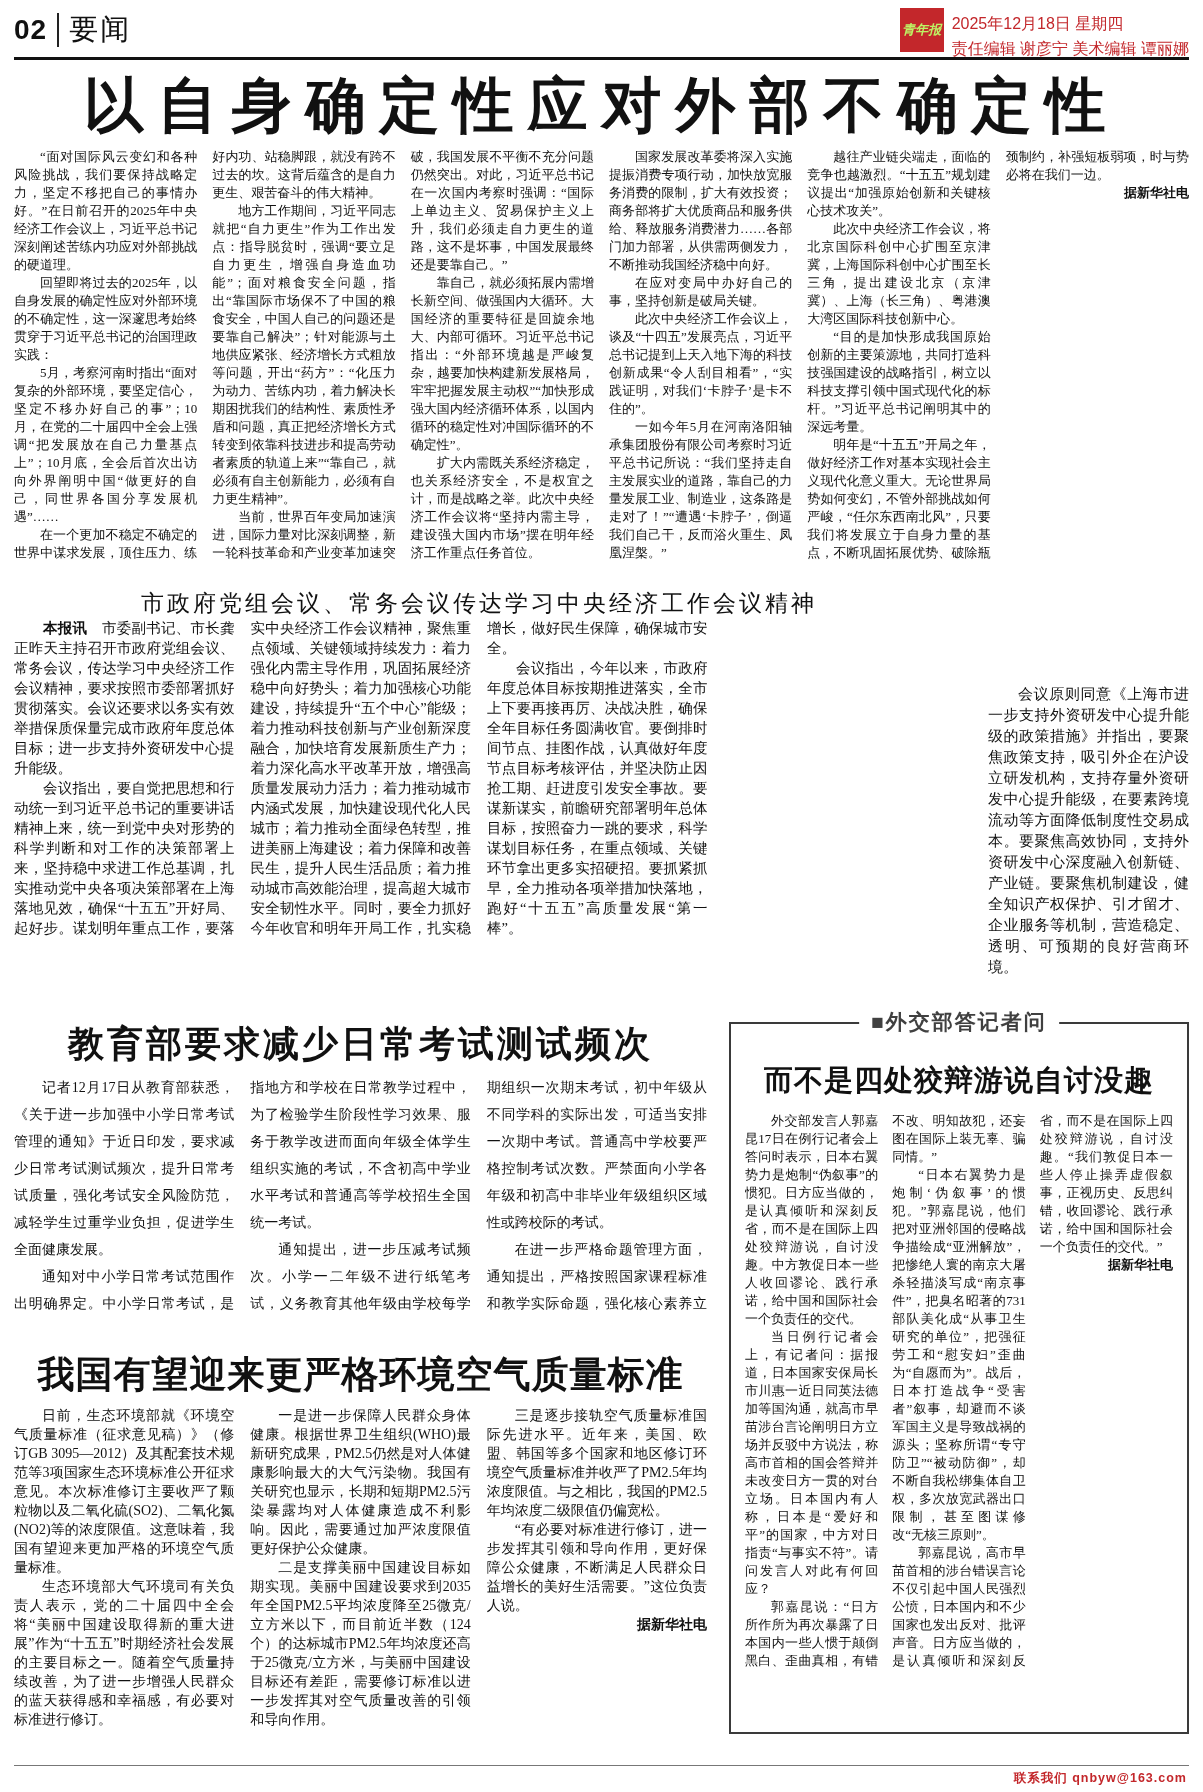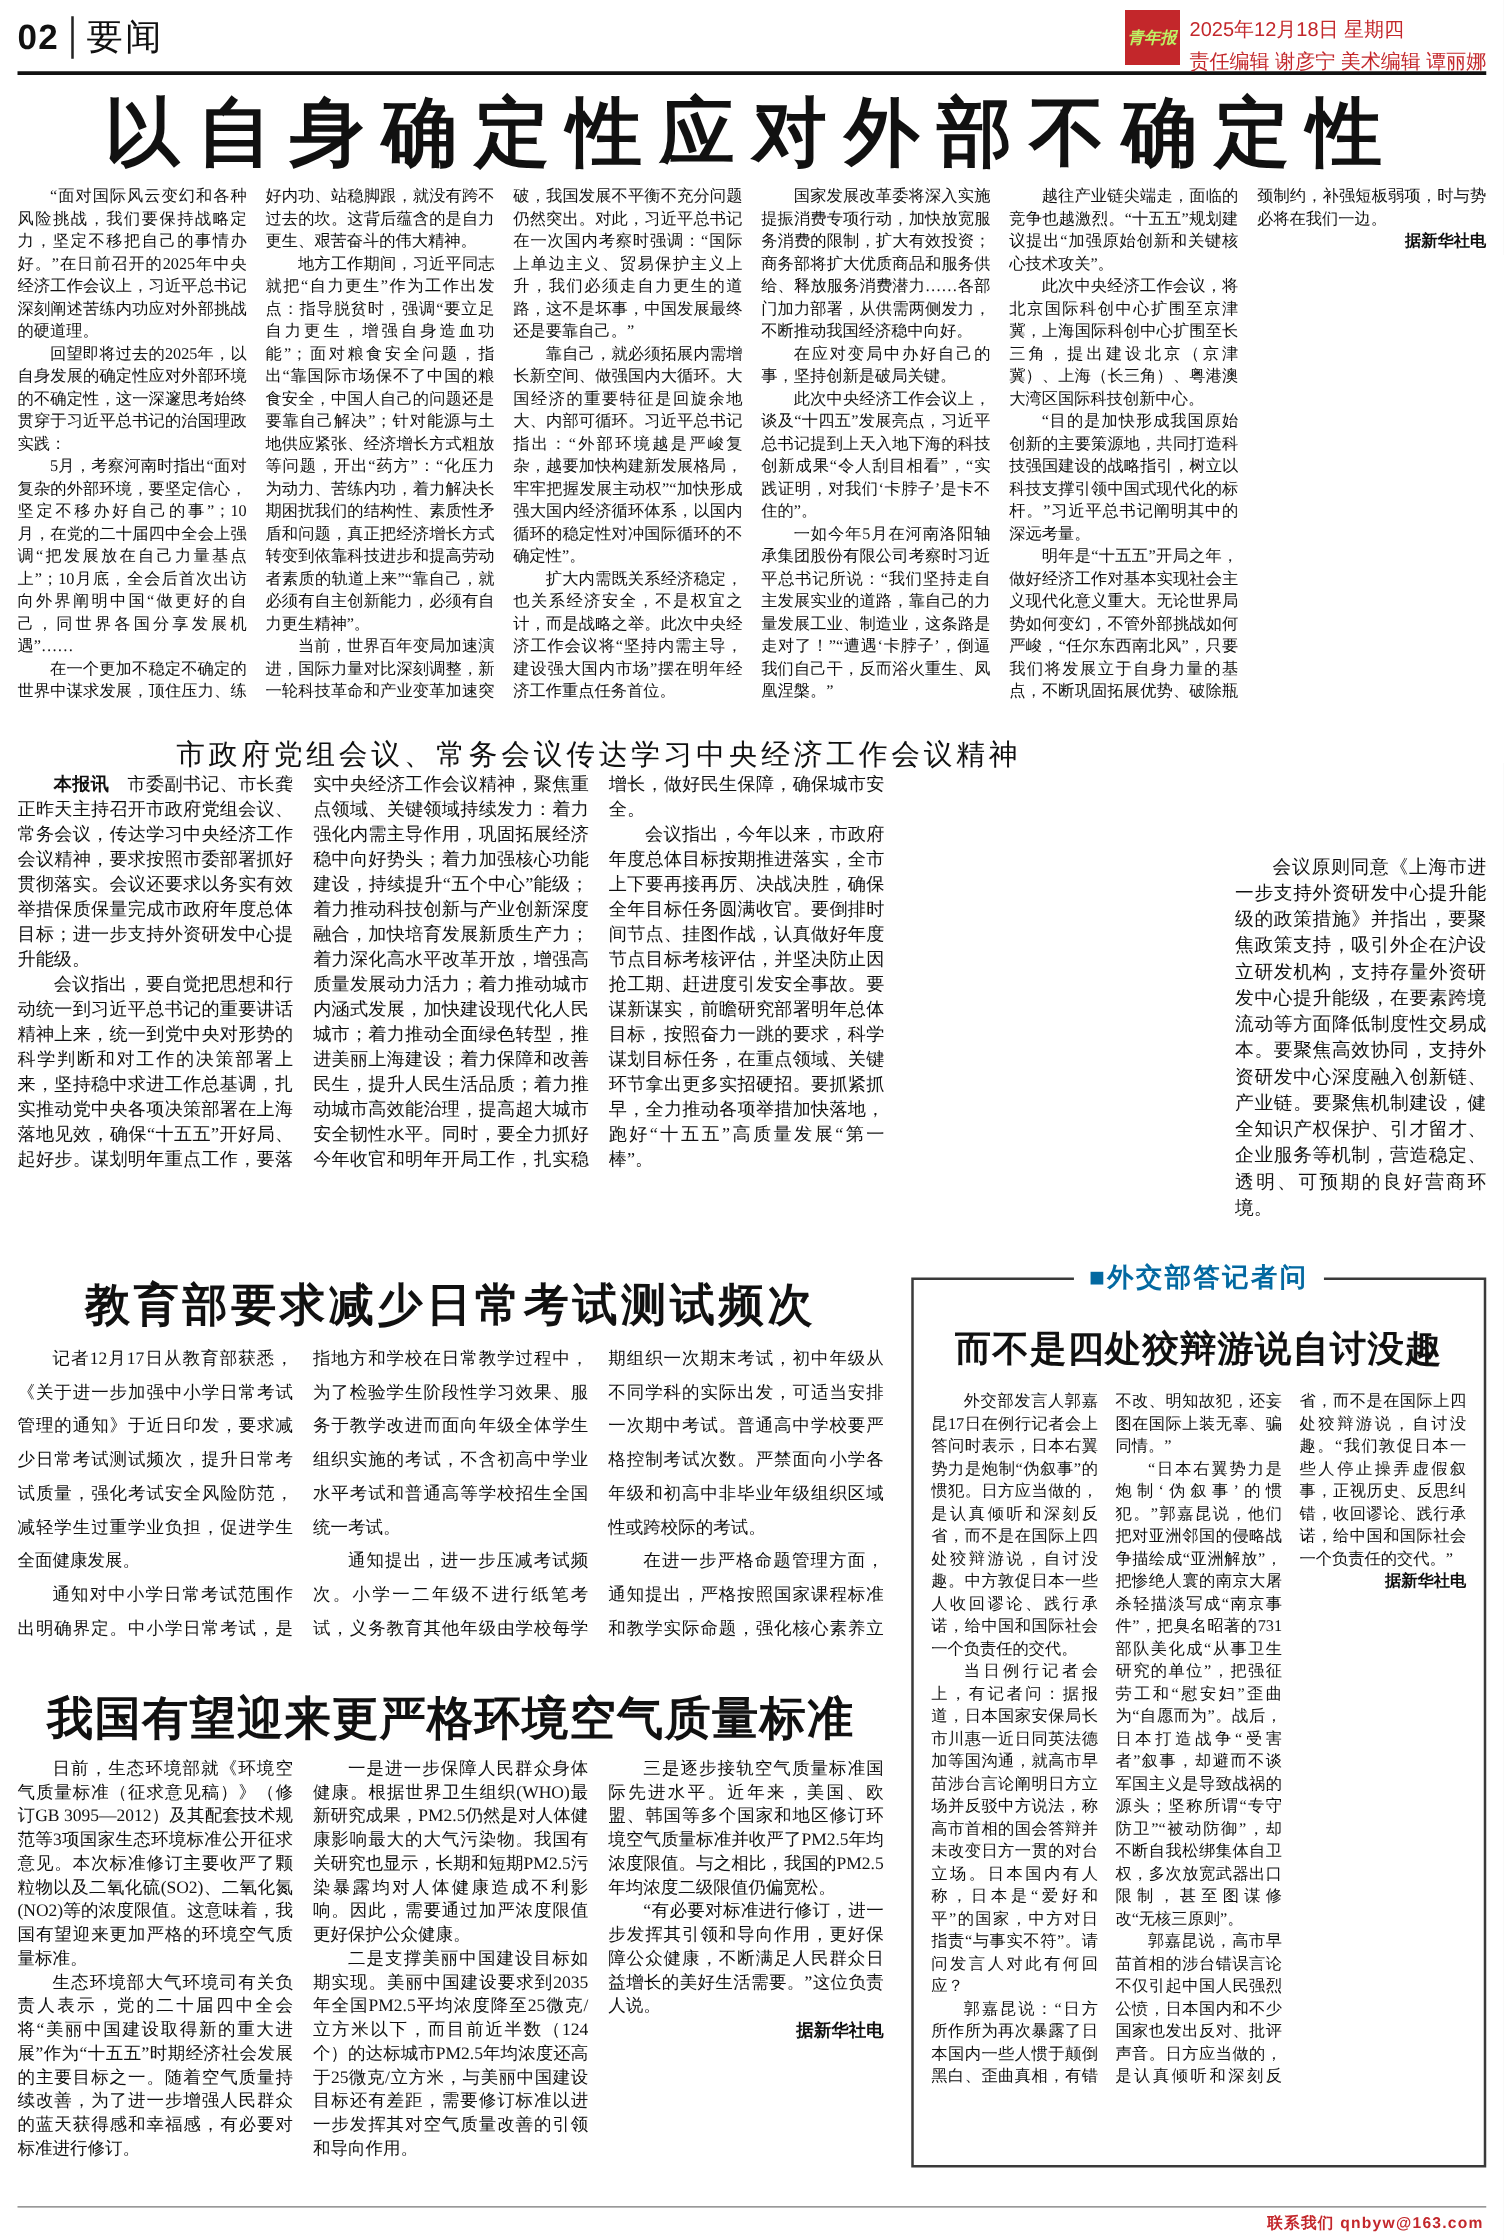--- a/index.html
+++ b/index.html
@@ -40,21 +40,21 @@
   
   .lower { display:flex; gap:22px; margin-top:16px; align-items:flex-start; }
   .lower-left { width:693px; }
   .h3 { text-align:center; font-family:"Liberation Sans","DejaVu Sans",sans-serif; font-size:36px; line-height:44px; font-weight:900; letter-spacing:3px; margin-bottom:8px; }
   .a3-body { height:266px; column-count:3; column-gap:16px; font-size:14px; line-height:27px; }
   .h4 { text-align:center; font-family:"Liberation Sans","DejaVu Sans",sans-serif; font-size:37px; line-height:46px; font-weight:900; letter-spacing:1px; margin:12px 0 8px; }
   .a4-body { height:324px; column-count:3; column-gap:16px; font-size:14px; line-height:19px; }
   
   .mfa { position:relative; width:460px; border:2px solid #3a3a3a; padding:36px 14px 10px; height:712px; }
   .mfa-tag { position:absolute; top:-16px; left:50%; transform:translateX(-50%); background:#fff; padding:0 12px;
-             font-size:21px; font-weight:bold; letter-spacing:2px; color:#0369a1; white-space:nowrap;
+             font-size:21px; font-weight:bold; letter-spacing:2px; color:#404040; white-space:nowrap;
              font-family:"Liberation Serif","DejaVu Serif",serif; }
   .mfa-h { text-align:center; font-family:"Liberation Sans","DejaVu Sans",sans-serif; font-size:29px; line-height:40px; font-weight:900; letter-spacing:1px; }
   .mfa-body { margin-top:12px; height:560px; column-count:3; column-gap:14px; font-size:13px; line-height:18px; }
   
   .foot-rule { position:absolute; left:14px; right:14px; bottom:26px; border-top:1.5px solid #777; }
   .footer { position:absolute; right:16px; bottom:5px; color:var(--accent,#c3272b); font-size:12.5px; font-weight:bold;
             font-family:"Liberation Sans","DejaVu Sans",sans-serif; letter-spacing:1px; }
 </style>
 </head>
 <body>

